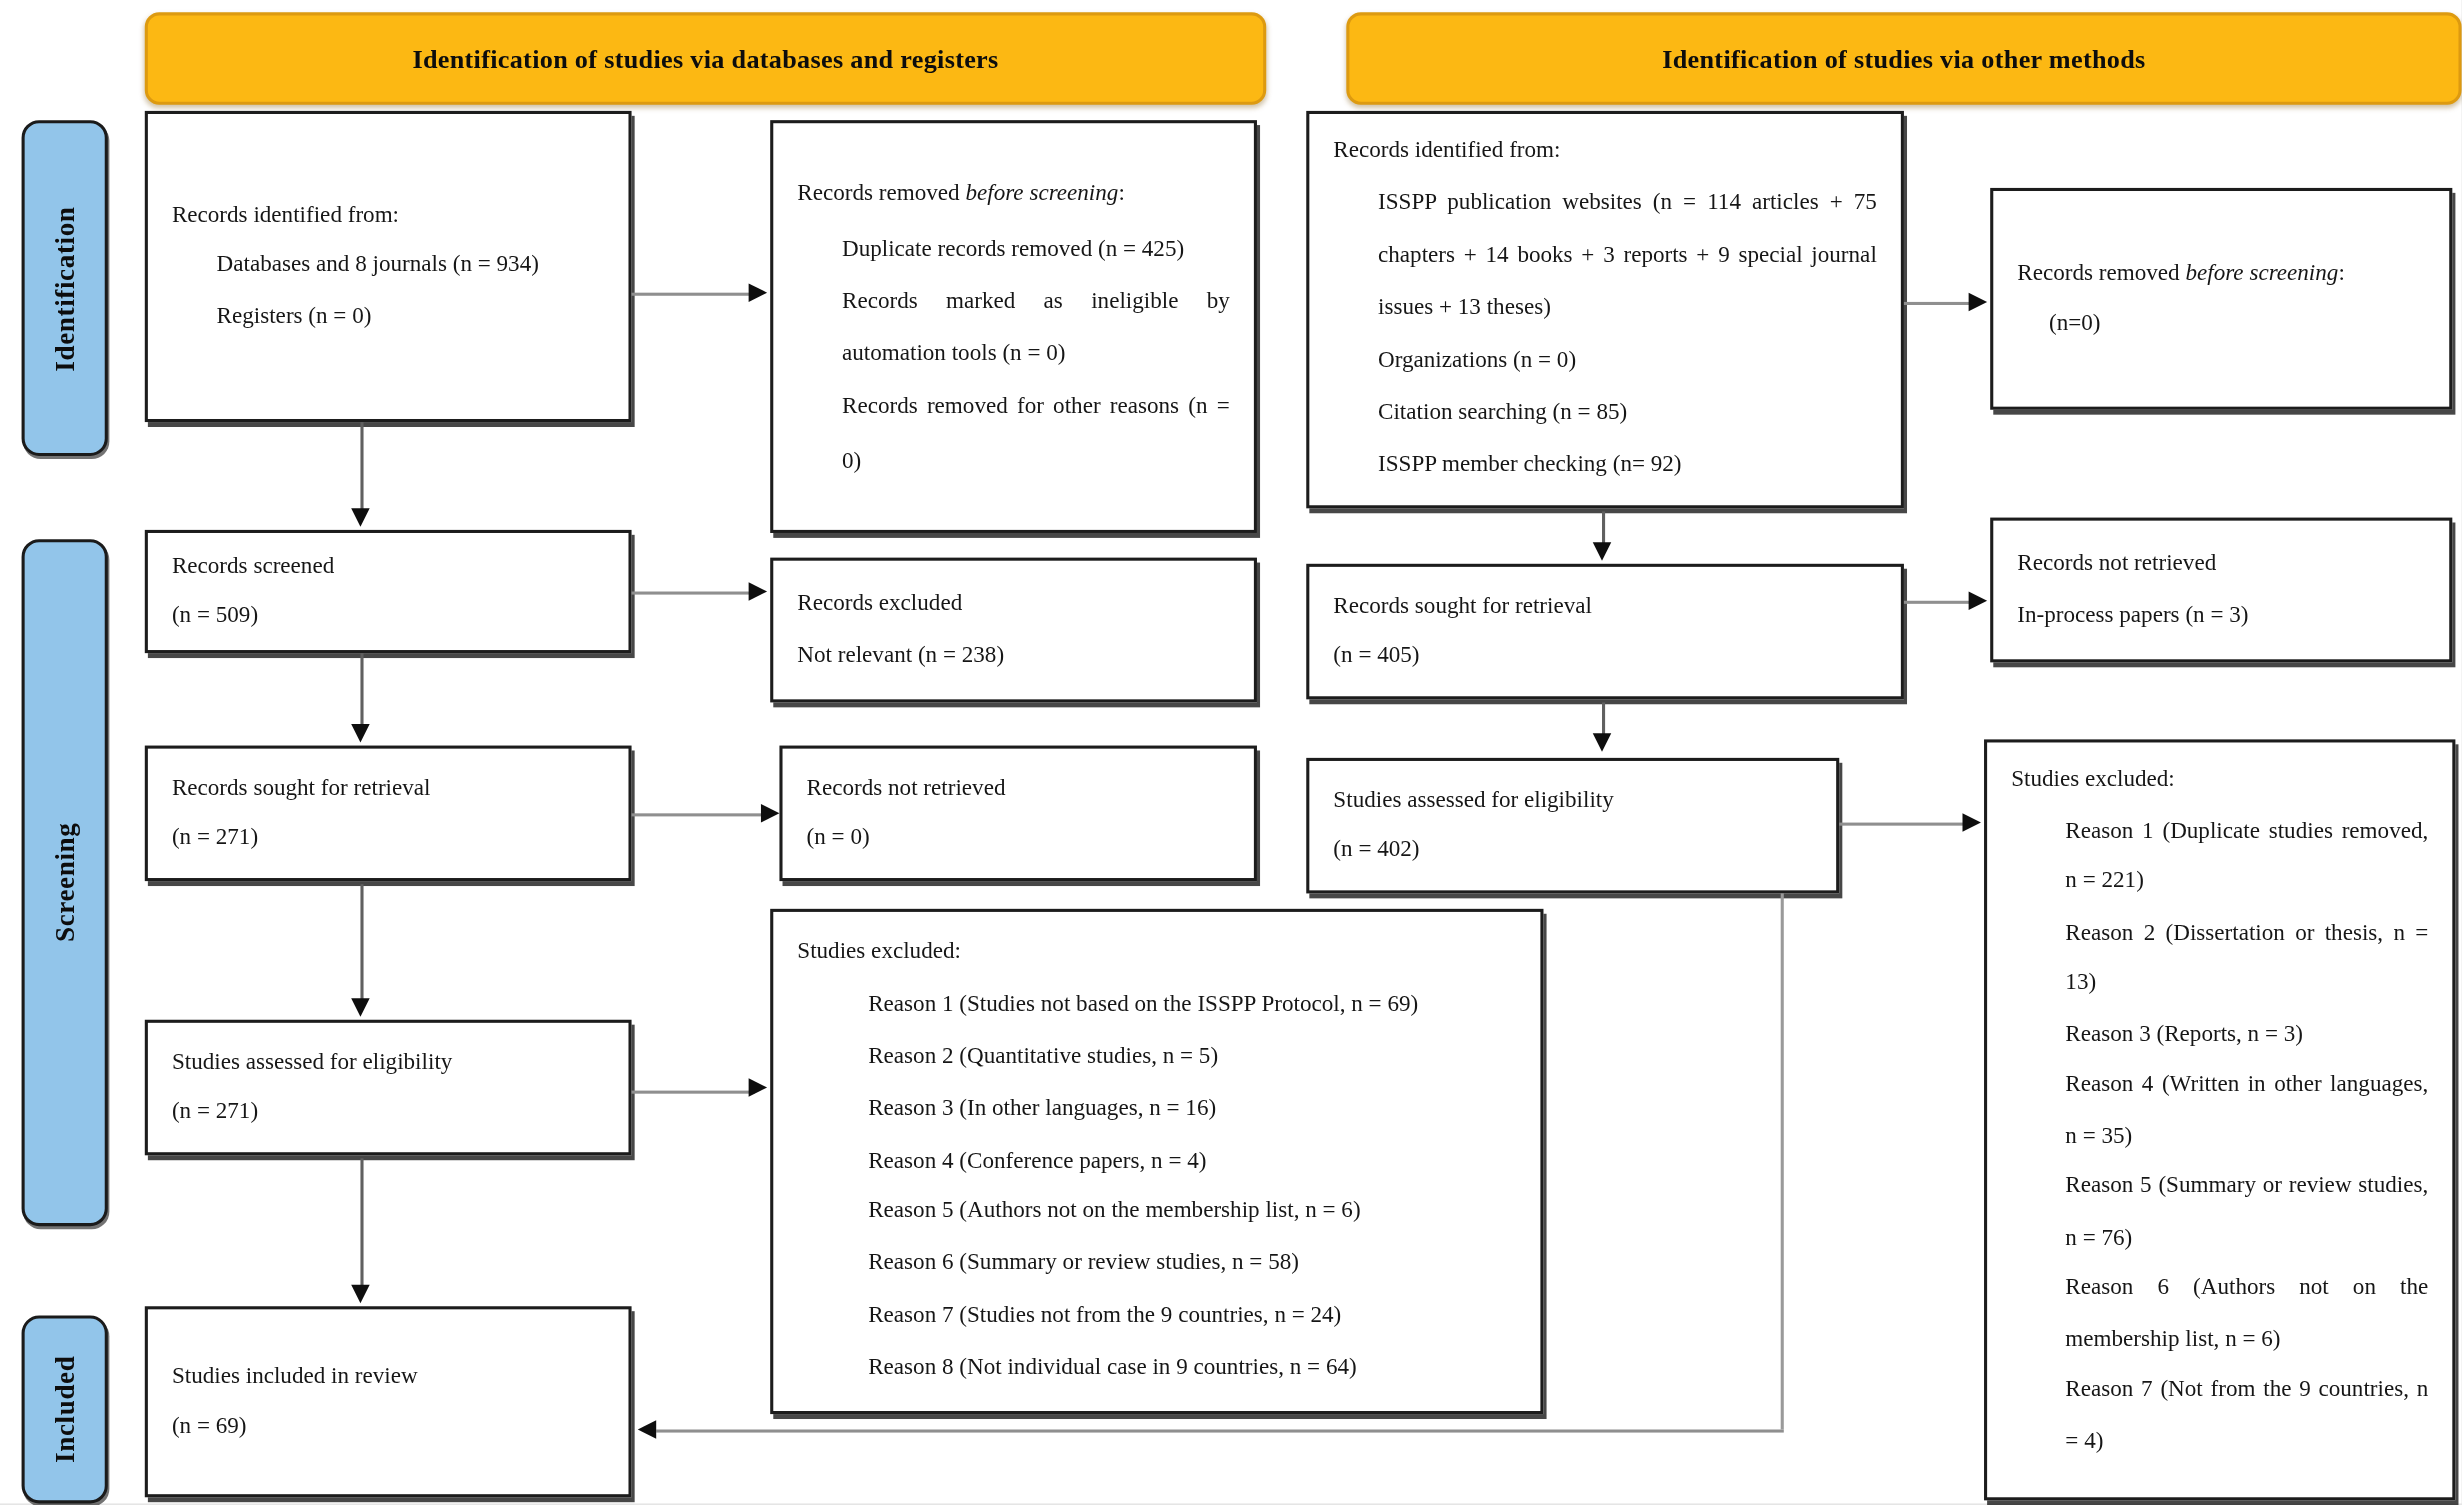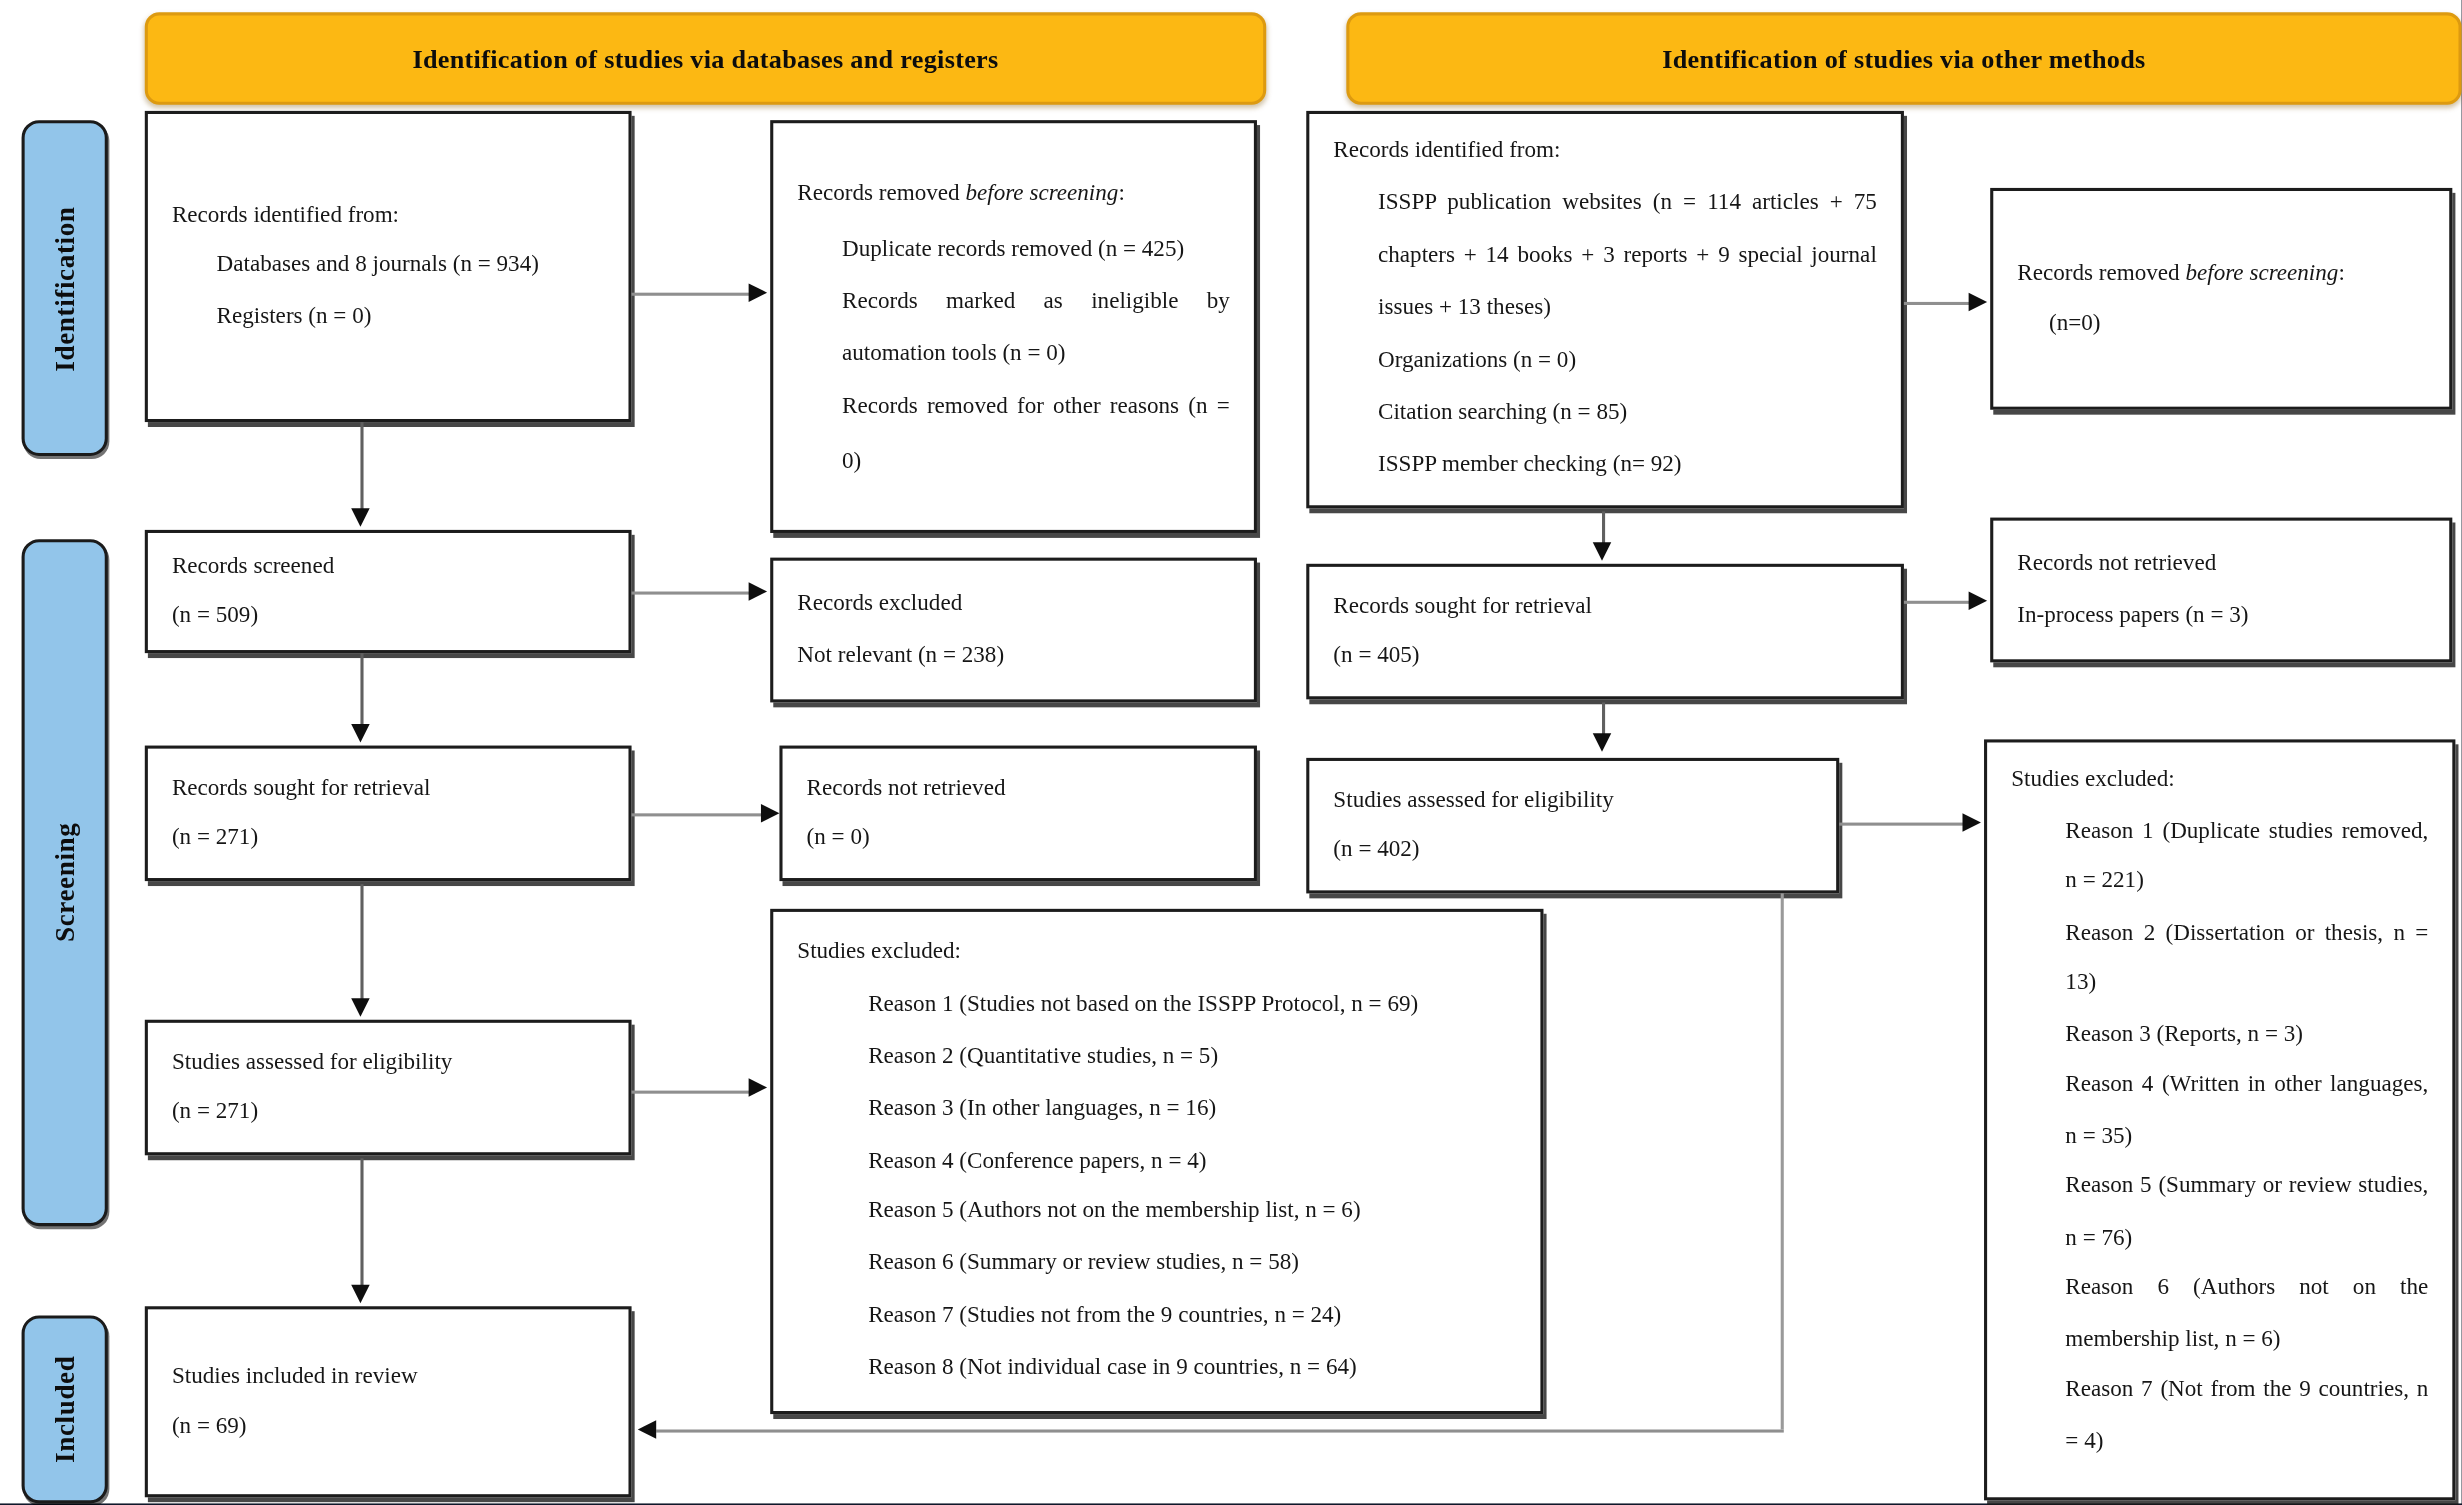--- a/index.html
+++ b/index.html
@@ -1,16 +1,16 @@
 <!DOCTYPE html>
 <html style="font-size:8.3px"><head>
 <meta charset="utf-8">
 <style>
   html,body{margin:0;padding:0;background:#ffffff;}
-  #viewport{width:2462px;height:1505px;position:relative;overflow:hidden;background:#0f172a;}
+  #viewport{width:2462px;height:1505px;position:relative;overflow:hidden;background:#e5e5e5;}
   .canvas{width:799px;height:488px;position:relative;background:#ffffff;
           transform:scale(3.0808);transform-origin:0 0;
           font-family:"Liberation Serif","DejaVu Serif",serif;color:#141414;}
 
   .banner{position:absolute;background:#FCB813;border:1px solid #DD9A10;border-radius:4.7px;
           display:flex;align-items:center;justify-content:center;
           font-weight:bold;font-size:8.5px;color:#0d0d0d;
           box-shadow:0 1px 1.6px rgba(120,80,0,.35);letter-spacing:0.1px;}
 
   .stage{position:absolute;background:#92C5EA;border:1.6px solid #1b1b1b;border-radius:5.7px;

